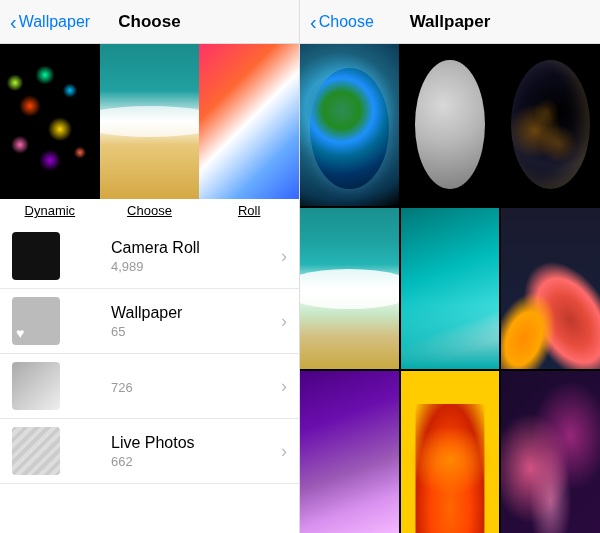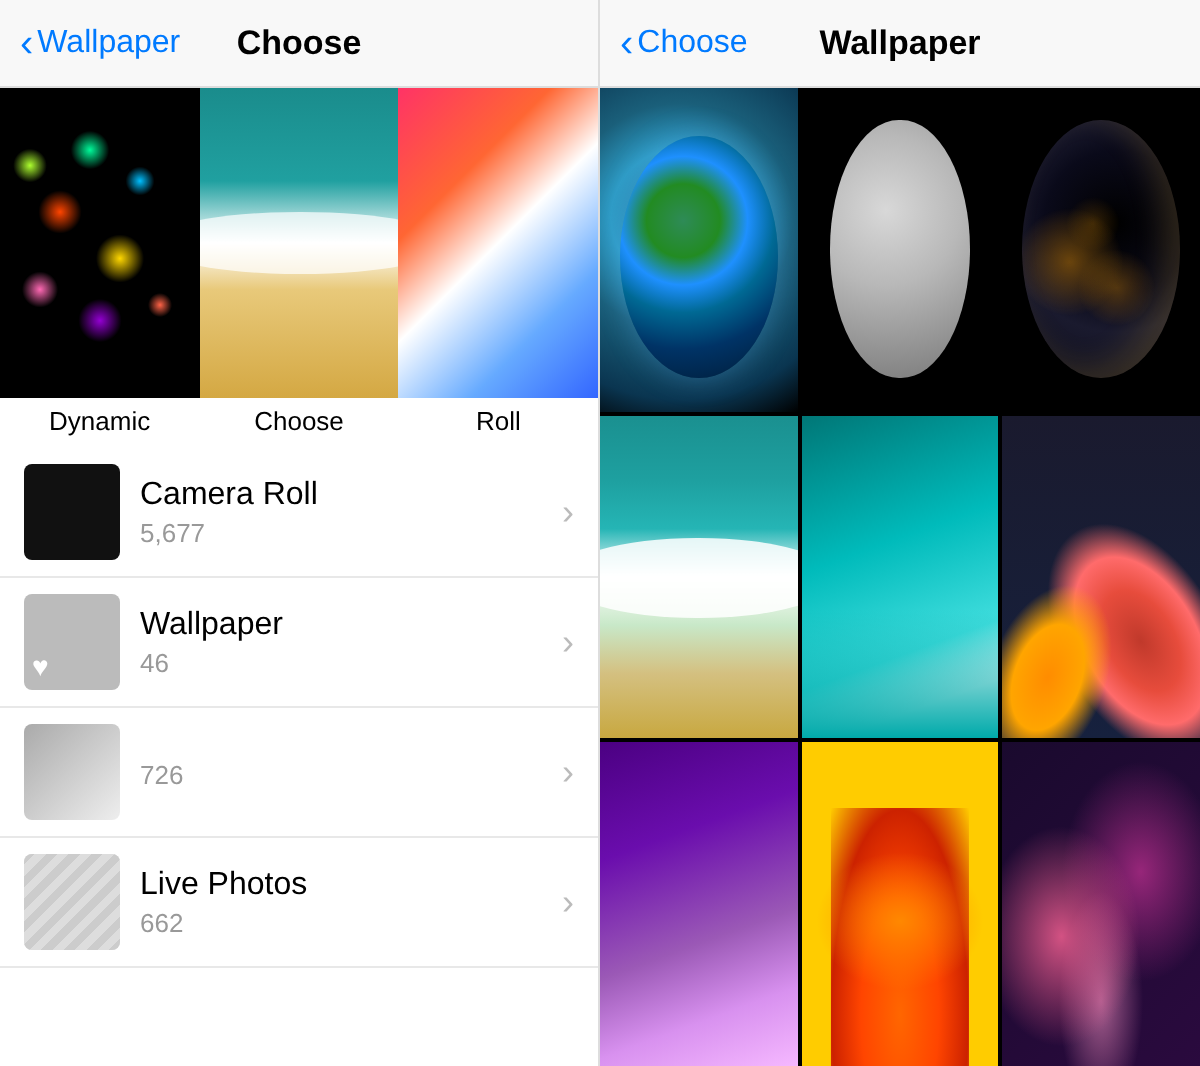--- a/index.html
+++ b/index.html
@@ -75,20 +75,21 @@
       width: 100%;
       overflow: hidden;
       position: relative;
     }
 
     .category-label {
       font-size: 13px;
       color: #000;
       padding: 4px 0 6px;
       text-align: center;
+      text-decoration: underline;
     }
 
     
     .thumb-dynamic {
       background: #000;
       position: relative;
     }
     .thumb-dynamic::before {
       content: '';
       position: absolute;
@@ -137,20 +138,21 @@
       background: #fff;
     }
 
     .album-item {
       display: flex;
       align-items: center;
       padding: 8px 12px;
       border-bottom: 1px solid #e8e8e8;
       cursor: pointer;
       min-height: 62px;
+      gap: 41px;
     }
 
     .album-thumb {
       width: 48px;
       height: 48px;
       border-radius: 4px;
       overflow: hidden;
       flex-shrink: 0;
       background: #111;
     }
@@ -453,29 +455,29 @@
       <div class="category-thumb thumb-live"></div>
       <span class="category-label">Roll</span>
     </div>
   </div>
 
   <div class="album-list">
     <div class="album-item">
       <div class="album-thumb album-thumb-camera"></div>
       <div class="album-info">
         <div class="album-name">Camera Roll</div>
-        <div class="album-count">5,677</div>
+        <div class="album-count">4,989</div>
       </div>
       <span class="album-chevron">›</span>
     </div>
     <div class="album-item">
       <div class="album-thumb album-thumb-favorites"></div>
       <div class="album-info">
         <div class="album-name">Wallpaper</div>
-        <div class="album-count">46</div>
+        <div class="album-count">65</div>
       </div>
       <span class="album-chevron">›</span>
     </div>
     <div class="album-item">
       <div class="album-thumb album-thumb-selfies"></div>
       <div class="album-info">
         <div class="album-count">726</div>
       </div>
       <span class="album-chevron">›</span>
     </div>

